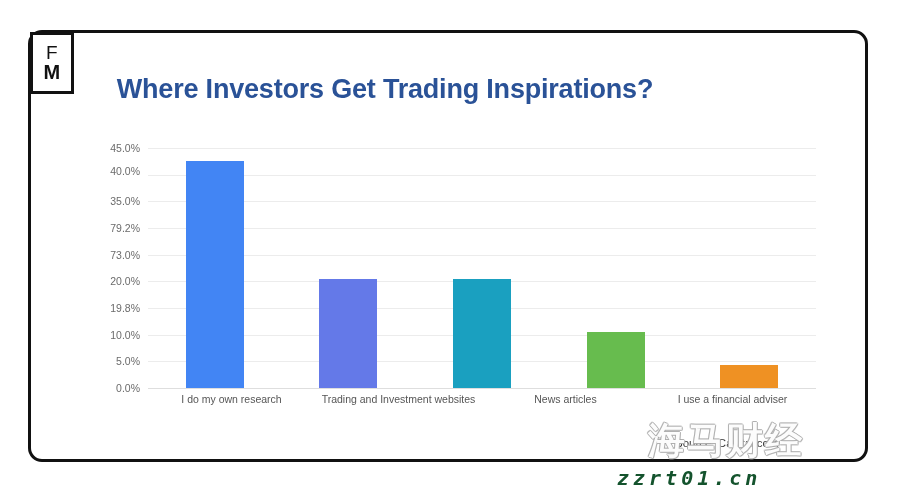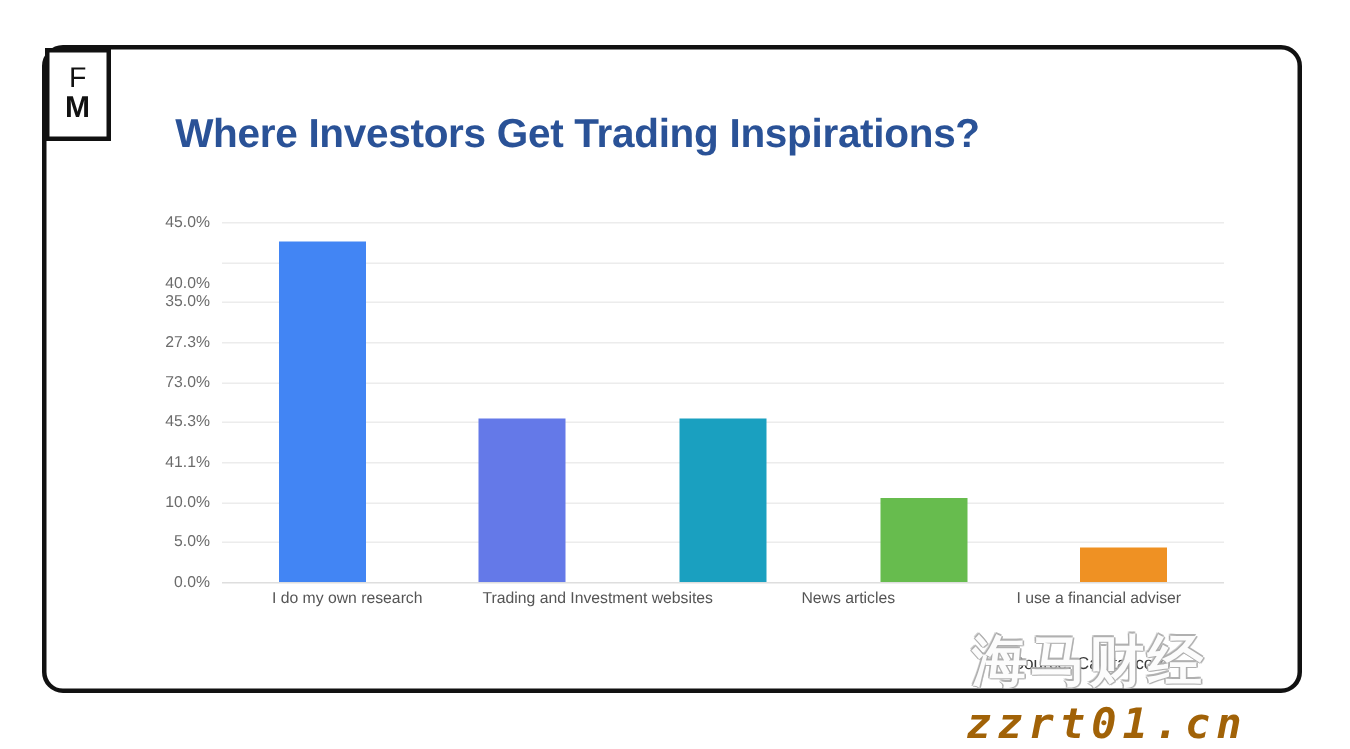--- a/index.html
+++ b/index.html
@@ -172,26 +172,26 @@
     text-shadow:
        1px 0 0 rgba(170,170,170,.85), -1px 0 0 rgba(170,170,170,.85),
        0 1px 0 rgba(170,170,170,.85), 0 -1px 0 rgba(170,170,170,.85),
        1px 1px 0 rgba(190,190,190,.7), -1px -1px 0 rgba(190,190,190,.7);
     z-index: 8;
     white-space: nowrap;
     font-family: "DejaVu Sans", sans-serif;
   }
   #watermark-domain {
     position: absolute;
-    left: 644px;
+    left: 617px;
     top: 466px;
-    font-size: 28px;
+    font-size: 20px;
     font-weight: 700;
     font-style: italic;
-    color: #a16207;
+    color: #14532d;
     letter-spacing: 4px;
     z-index: 8;
     white-space: nowrap;
     font-family: "DejaVu Sans Mono", monospace;
   }
 </style>
 </head>
 <body>
 
 <div id="card-frame"></div>
@@ -200,26 +200,26 @@
   <span class="logo-line">F</span>
   <span class="logo-line second">M</span>
 </div>
 
 <div id="chart-title">Where Investors Get Trading Inspirations?</div>
 
 <div id="chart-region">
 
   <div id="y-axis">
       <div class="y-tick" style="top: 0px;">45.0%</div>
-      <div class="y-tick" style="top: 41px;">40.0%</div>
+      <div class="y-tick" style="top: 23px;">40.0%</div>
       <div class="y-tick" style="top: 53.3333px;">35.0%</div>
-      <div class="y-tick" style="top: 80px;">27.3%</div>
+      <div class="y-tick" style="top: 80px;">79.2%</div>
       <div class="y-tick" style="top: 106.667px;">73.0%</div>
-      <div class="y-tick" style="top: 133.333px;">45.3%</div>
-      <div class="y-tick" style="top: 160px;">41.1%</div>
+      <div class="y-tick" style="top: 133.333px;">20.0%</div>
+      <div class="y-tick" style="top: 160px;">19.8%</div>
       <div class="y-tick" style="top: 186.667px;">10.0%</div>
       <div class="y-tick" style="top: 213.333px;">5.0%</div>
       <div class="y-tick" style="top: 240px; padding-left: 12px;">0.0%</div>
     </div>
 
   <div id="plot-body">
     <div id="gridlines-layer">
         <div class="gridline" style="top: 0px;"></div>
         <div class="gridline" style="top: 26.6667px;"></div>
         <div class="gridline" style="top: 53.3333px;"></div>

